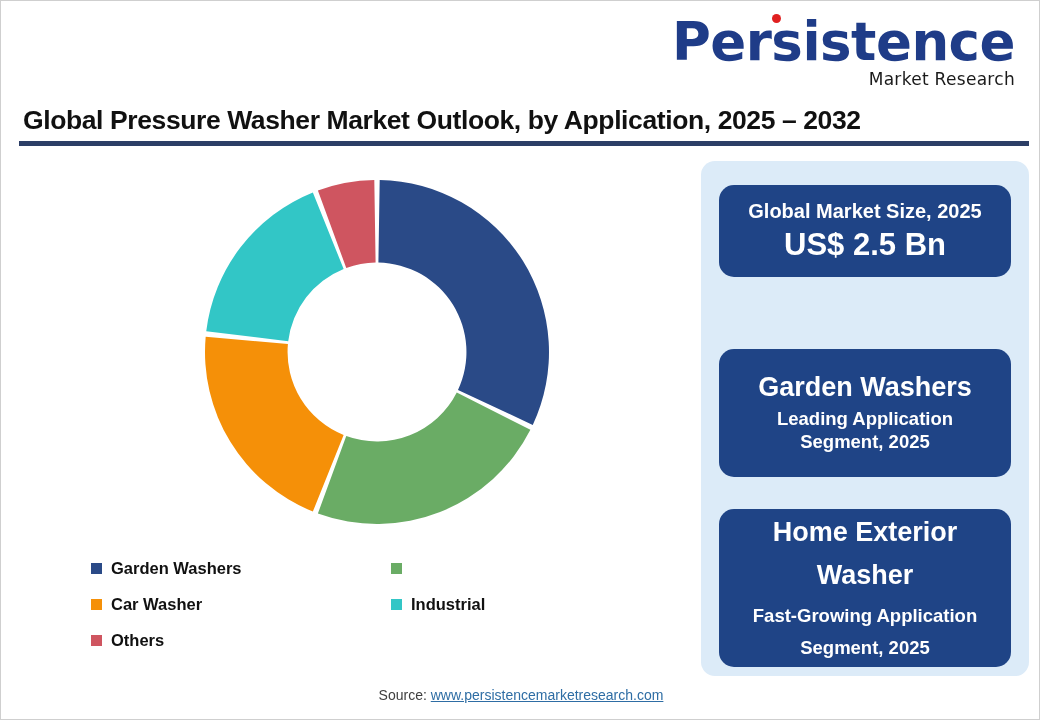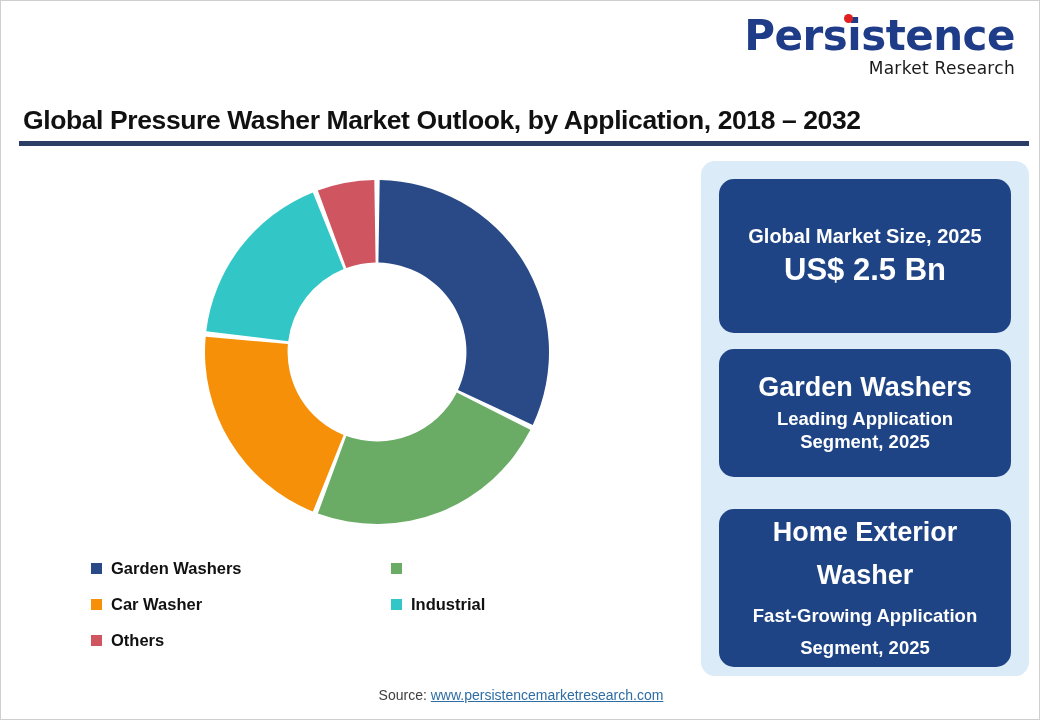--- a/index.html
+++ b/index.html
@@ -24,21 +24,21 @@
   
   .logo-wrap {
     position: absolute;
     top: 14px;
     right: 24px;
     text-align: right;
     line-height: 1;
   }
   .logo-main {
     font-family: "DejaVu Sans", sans-serif;
-    font-size: 42px;
+    font-size: 53px;
     font-weight: bold;
     color: #1F3C88;
     letter-spacing: -0.5px;
     position: relative;
     display: inline-block;
   }
   .logo-dot {
     position: absolute;
     width: 9px;
     height: 9px;
@@ -138,21 +138,21 @@
     background: #1F4486;
     border-radius: 15px;
     color: #ffffff;
     text-align: center;
     display: flex;
     flex-direction: column;
     justify-content: center;
     align-items: center;
     padding: 8px 10px;
   }
-  .card-1 { top: 18px;  height: 154px; }
+  .card-1 { top: 24px;  height: 92px; }
   .card-2 { top: 188px; height: 128px; }
   .card-3 { top: 348px; height: 158px; justify-content: space-between; }
 
   .card-small {
     font-size: 20px;
     font-weight: bold;
     line-height: 1.22;
   }
   .card-big {
     font-size: 31px;
@@ -194,21 +194,21 @@
 <div id="infographic">
 
   <div class="logo-wrap">
     <div class="logo-main">
       <span>Persistence</span>
       <span class="logo-dot"></span>
     </div>
     <div class="logo-sub">Market Research</div>
   </div>
 
-  <div class="title">Global Pressure Washer Market Outlook, by Application, 2018 – 2032</div>
+  <div class="title">Global Pressure Washer Market Outlook, by Application, 2025 – 2032</div>
   <div class="title-rule"></div>
 
   <div class="chart-area">
     <div class="donut">
       <svg viewBox="0 0 352 352">
         <g id="donut-slices">
             <path d="M 178.70165857763314 4.021219213154382 A 172 172 0 0 1 331.757833429916 248.96230071220708
                L 256.9940733835563 213.94039637034768 A 89.44 89.44 0 0 0 177.40486246036923 86.57103399084028 Z" fill="#2A4A87"></path>
             <path d="M 329.3891750920968 253.81877000162666 A 172 172 0 0 1 116.89053253127406 337.52421136029
                L 145.26307691626252 259.9925899073508 A 89.44 89.44 0 0 0 255.76237104789033 216.46576040084585 Z" fill="#6AAC65"></path>

